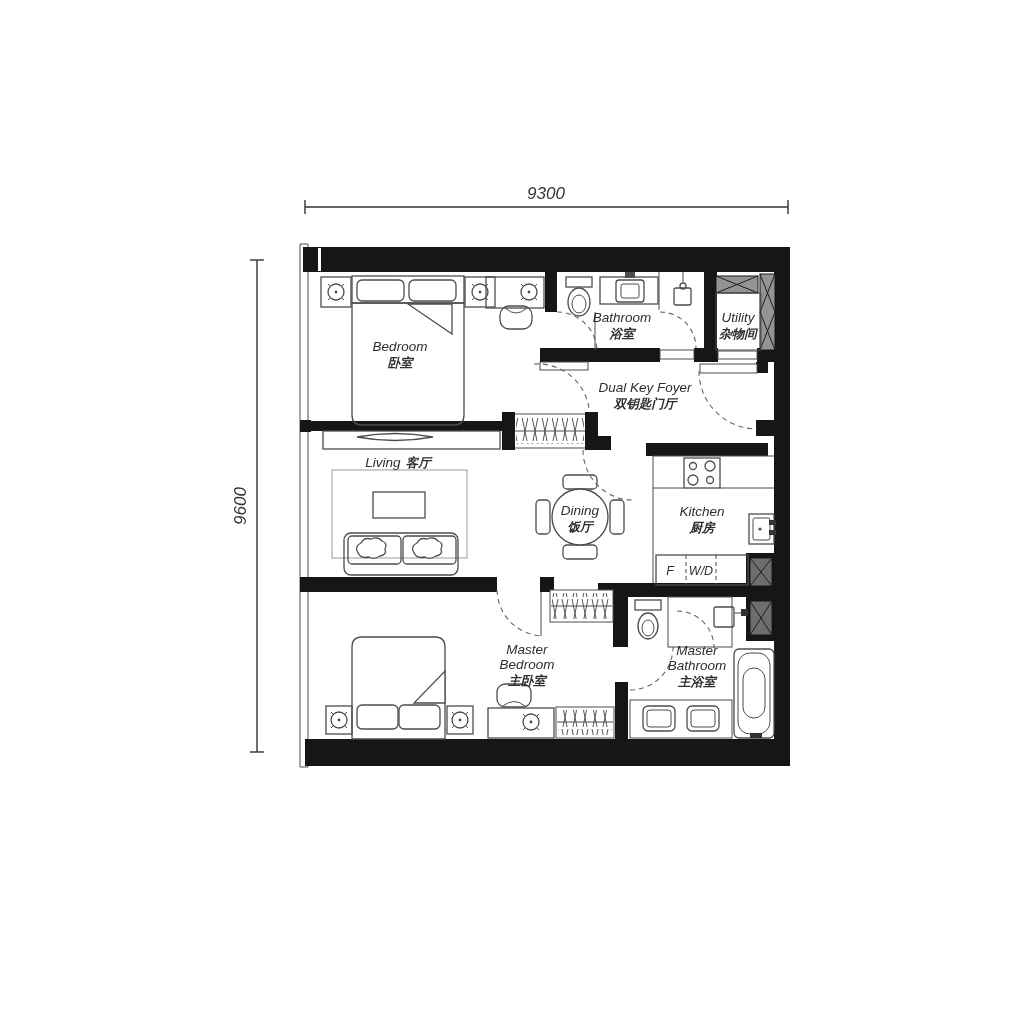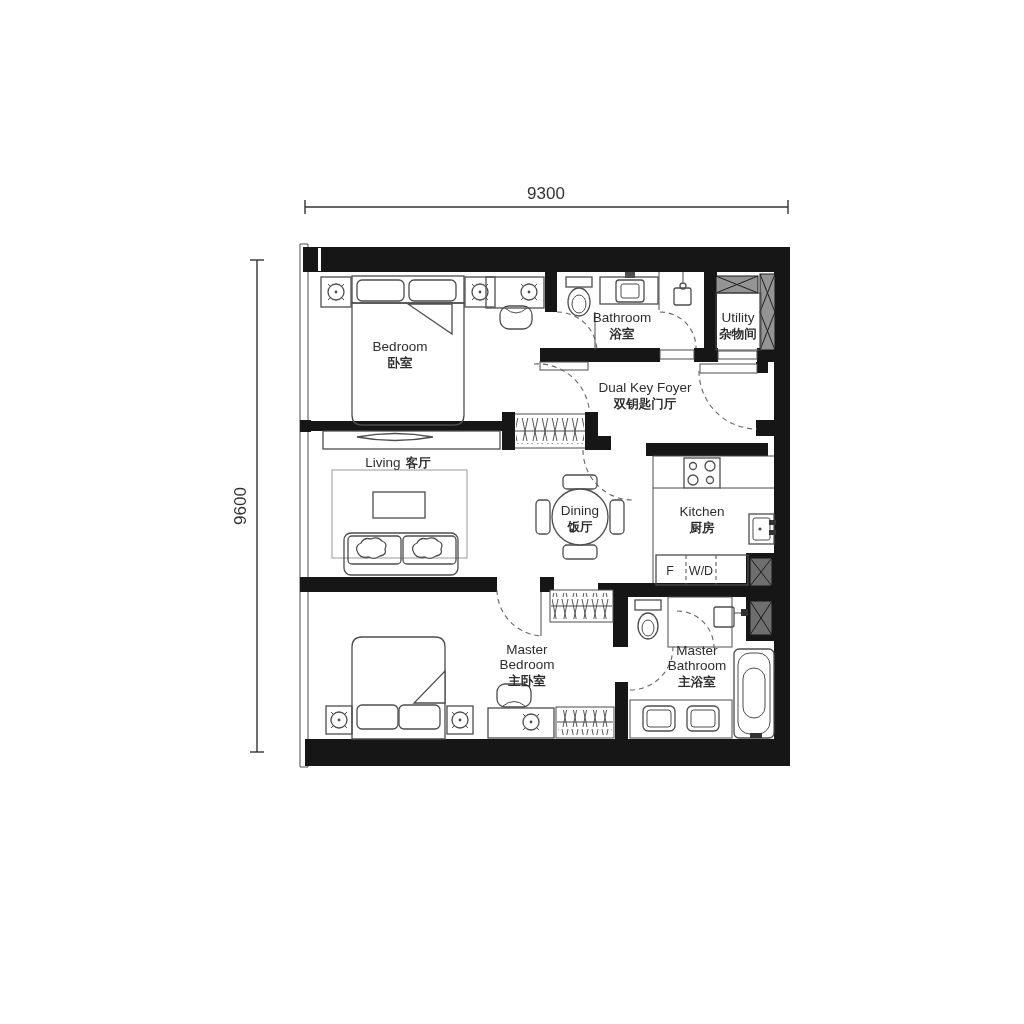--- a/index.html
+++ b/index.html
@@ -1,16 +1,16 @@
 <!DOCTYPE html>
 <html><head>
 <meta charset="utf-8">
 <style>
   html,body{margin:0;padding:0;background:#ffffff;}
-  .stage{width:872px;height:1024px;position:relative;background:#fff;overflow:hidden;}
+  .stage{width:872px;height:1024px;position:relative;background:#fff;overflow:hidden;font-style:italic;}
   svg{display:block;}
   text{font-family:"Liberation Sans","DejaVu Sans",sans-serif;fill:#2e2e2e;}
   .lbl-en{font-size:13.5px;}
   .lbl-zh{font-size:12.5px;font-weight:700;}
   .lbl-dim{font-size:17px;fill:#333;}
   .lbl-app{font-size:12.5px;}
   .wall{fill:#161616;stroke:none;}
   .furn{fill:none;stroke:#4d4d4d;stroke-width:1.3;}
   .furnw{fill:#fff;stroke:#4d4d4d;stroke-width:1.3;}
   .thin{fill:none;stroke:#4d4d4d;stroke-width:1;}

